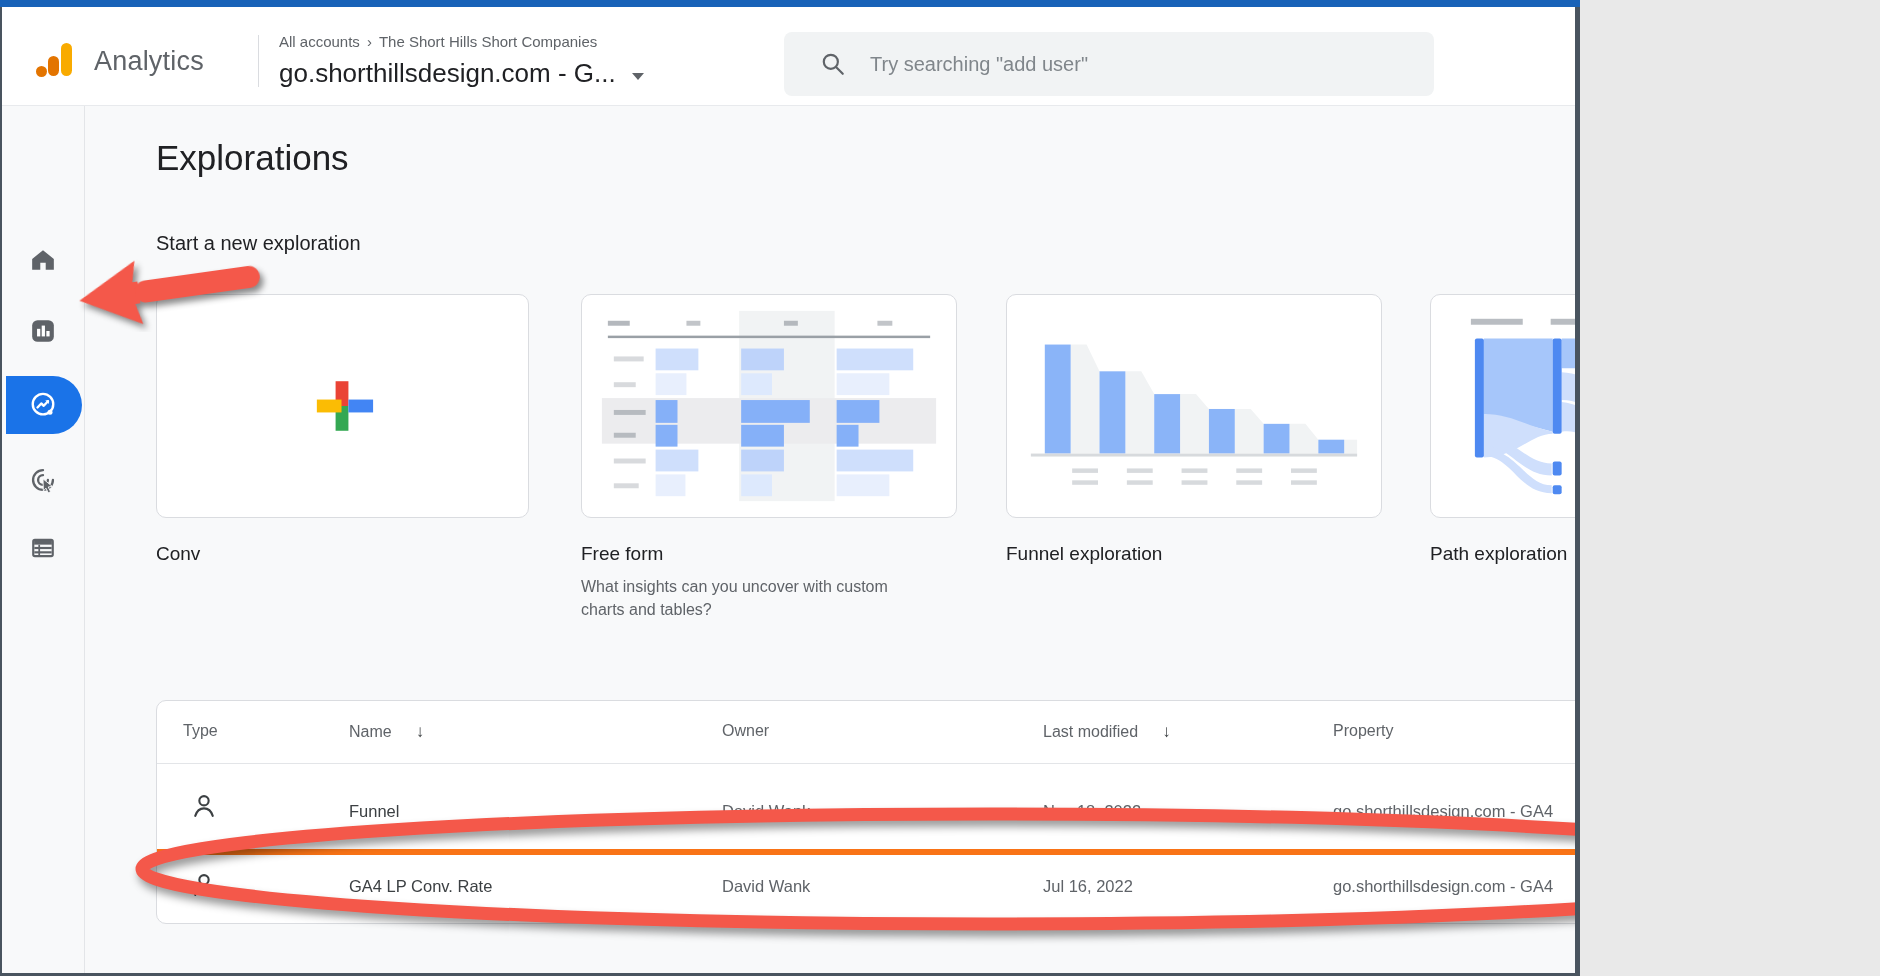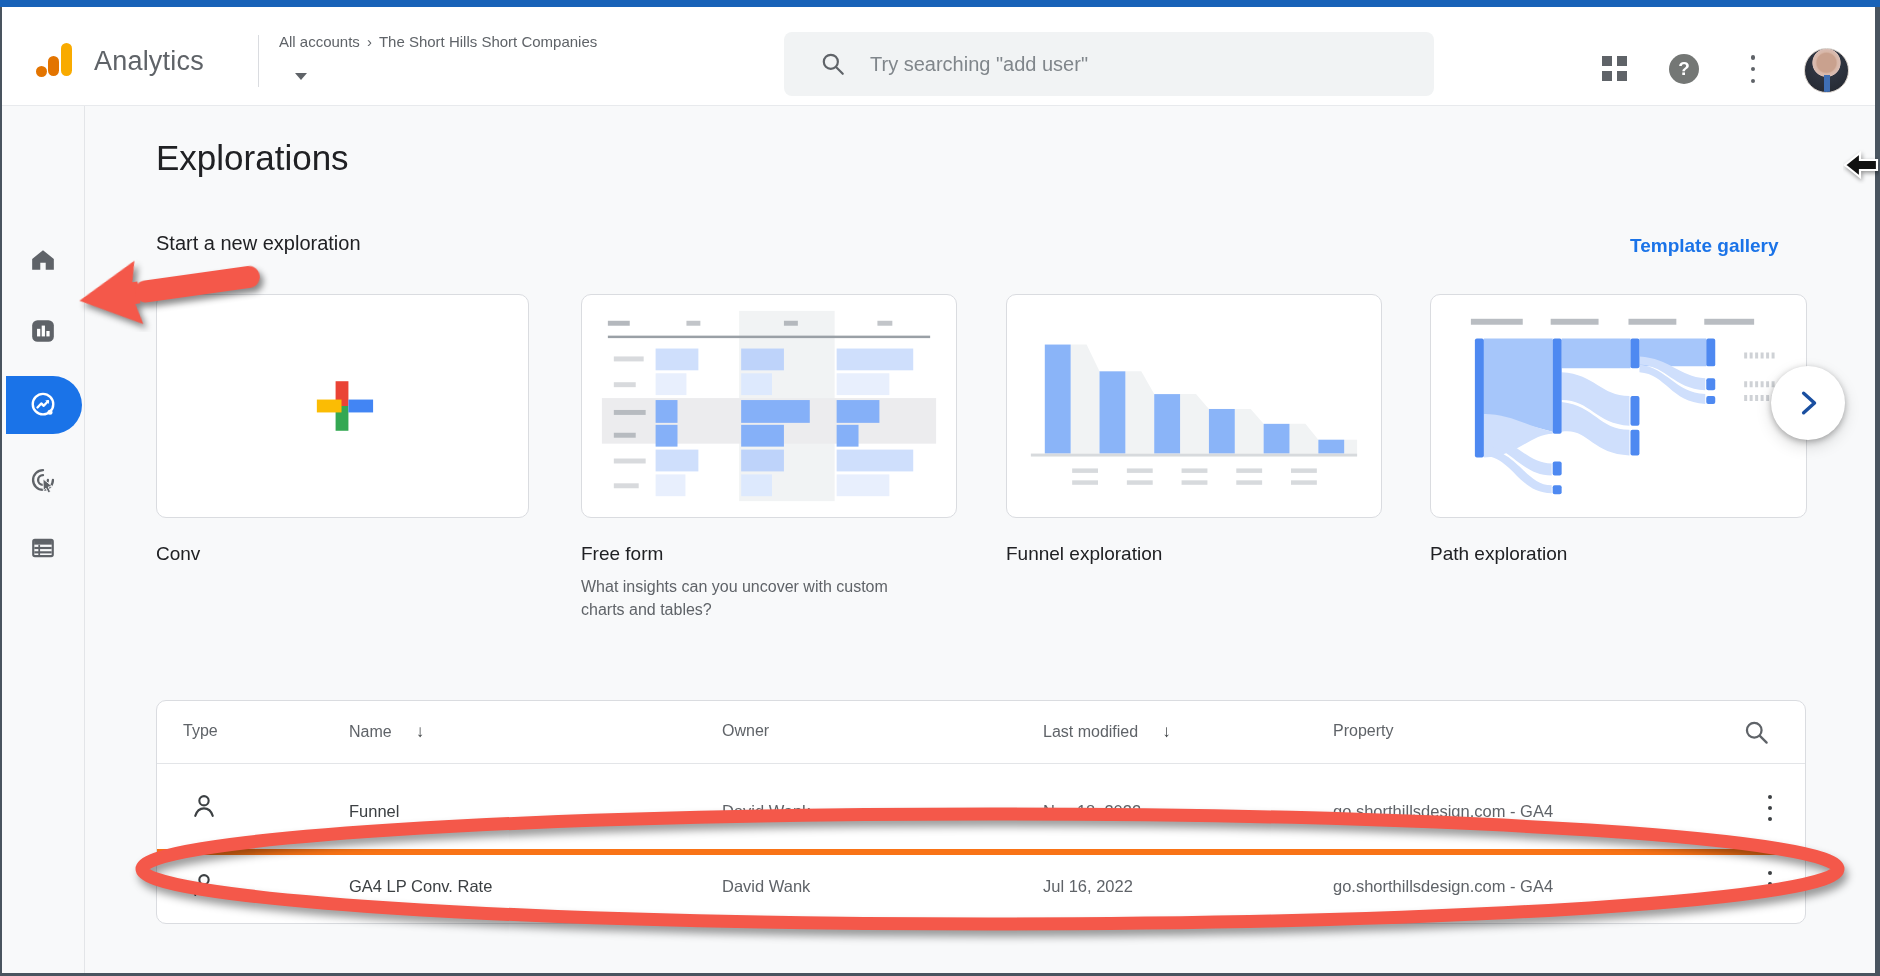--- a/index.html
+++ b/index.html
@@ -1,16 +1,16 @@
 <!DOCTYPE html>
 <html><head>
 <meta charset="utf-8">
 <style>
   html,body{margin:0;padding:0;background:#e9e9e9;font-family:"Liberation Sans",sans-serif;}
-  .screen{position:relative;width:1880px;height:976px;background:#fde047;overflow:hidden;
+  .screen{position:relative;width:1580px;height:976px;background:#fde047;overflow:hidden;
           -webkit-font-smoothing:antialiased;}
   
   .b-left{position:absolute;left:0;top:0;bottom:0;width:2px;background:#49545f;z-index:60}
   .b-right{position:absolute;right:0;top:0;bottom:0;width:5px;background:#49545f;z-index:60}
   .b-bottom{position:absolute;left:0;right:0;bottom:0;height:3px;background:#49545f;z-index:60}
   .b-top{position:absolute;left:0;right:0;top:0;height:7px;background:#1862b8;z-index:61}
 
   
   .header{position:absolute;left:2px;top:7px;right:5px;height:98px;background:#fff;
           border-bottom:1px solid #e8eaed;z-index:5}
@@ -107,20 +107,21 @@
         <span class="bar-tall"></span>
     </div>
     <div class="product-name">Analytics</div>
     <div class="hdr-divider"></div>
 
     <div class="breadcrumb">
       <span>All accounts</span><span class="sep">›</span><span>The Short Hills Short Companies</span>
     </div>
 
     <div class="property-picker">
+      <span class="property-name">go.shorthillsdesign.com - G...</span>
       <span class="caret-down"></span>
     </div>
 
     <div class="searchbox">
       <svg width="26" height="26" viewBox="0 0 24 24">
         <circle cx="10" cy="10" r="6.5" fill="none" stroke="#5f6368" stroke-width="2"></circle>
         <line x1="15" y1="15" x2="21" y2="21" stroke="#5f6368" stroke-width="2" stroke-linecap="round"></line>
       </svg>
       <input type="text" placeholder="Try searching &quot;add user&quot;" style="">
     </div>

